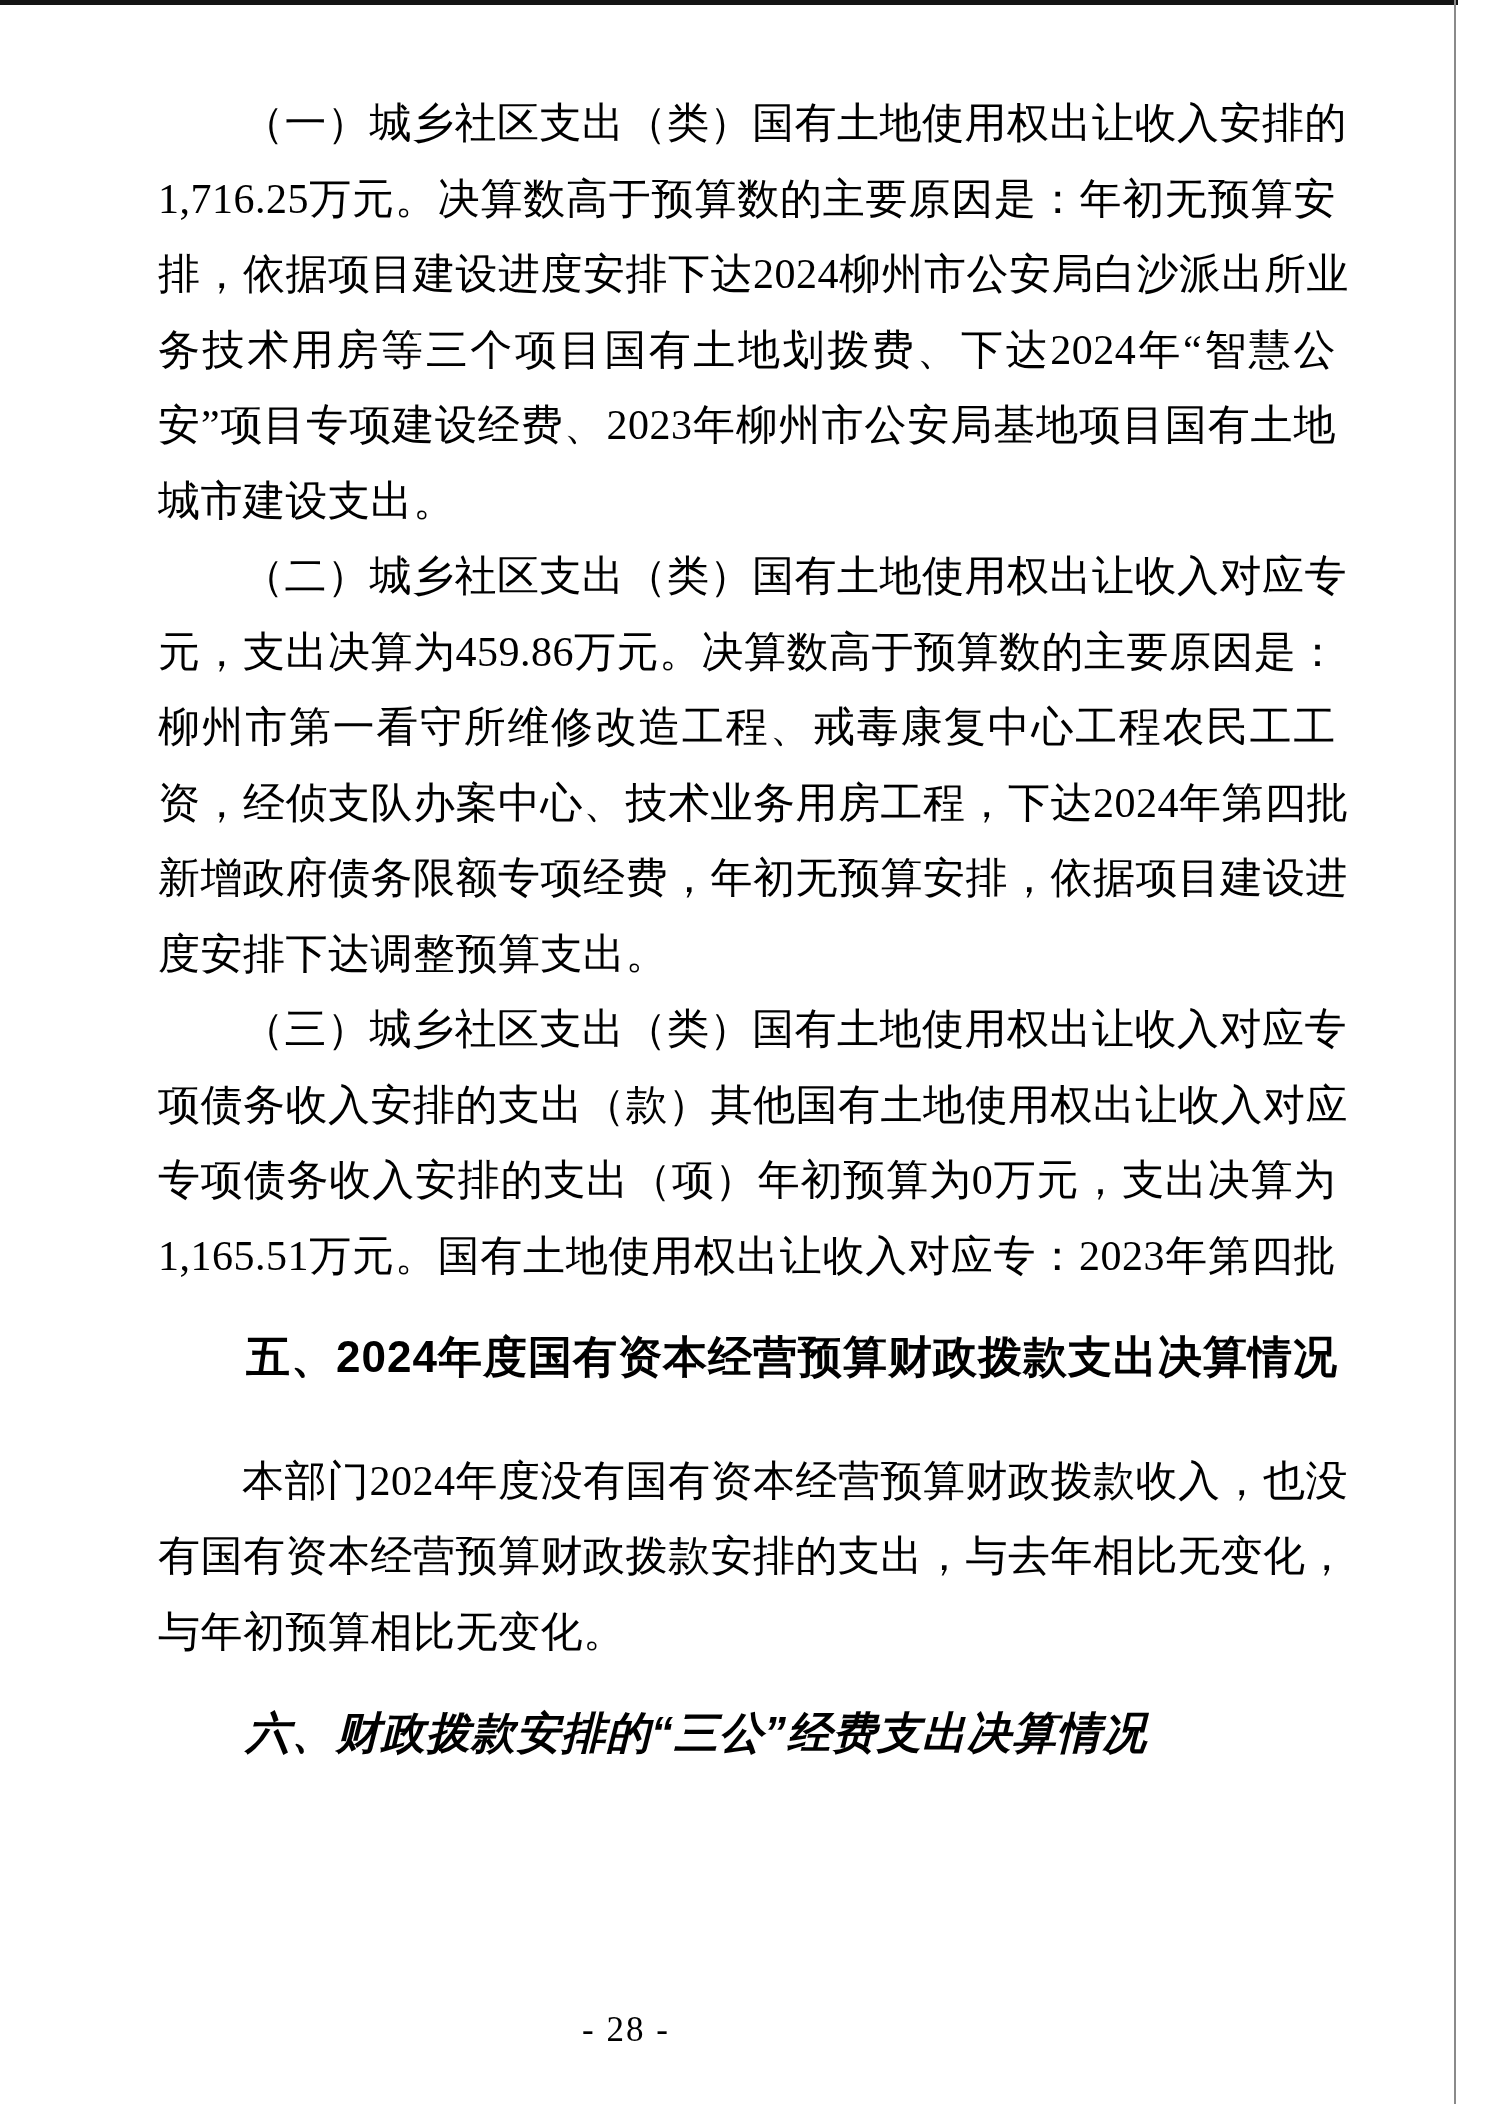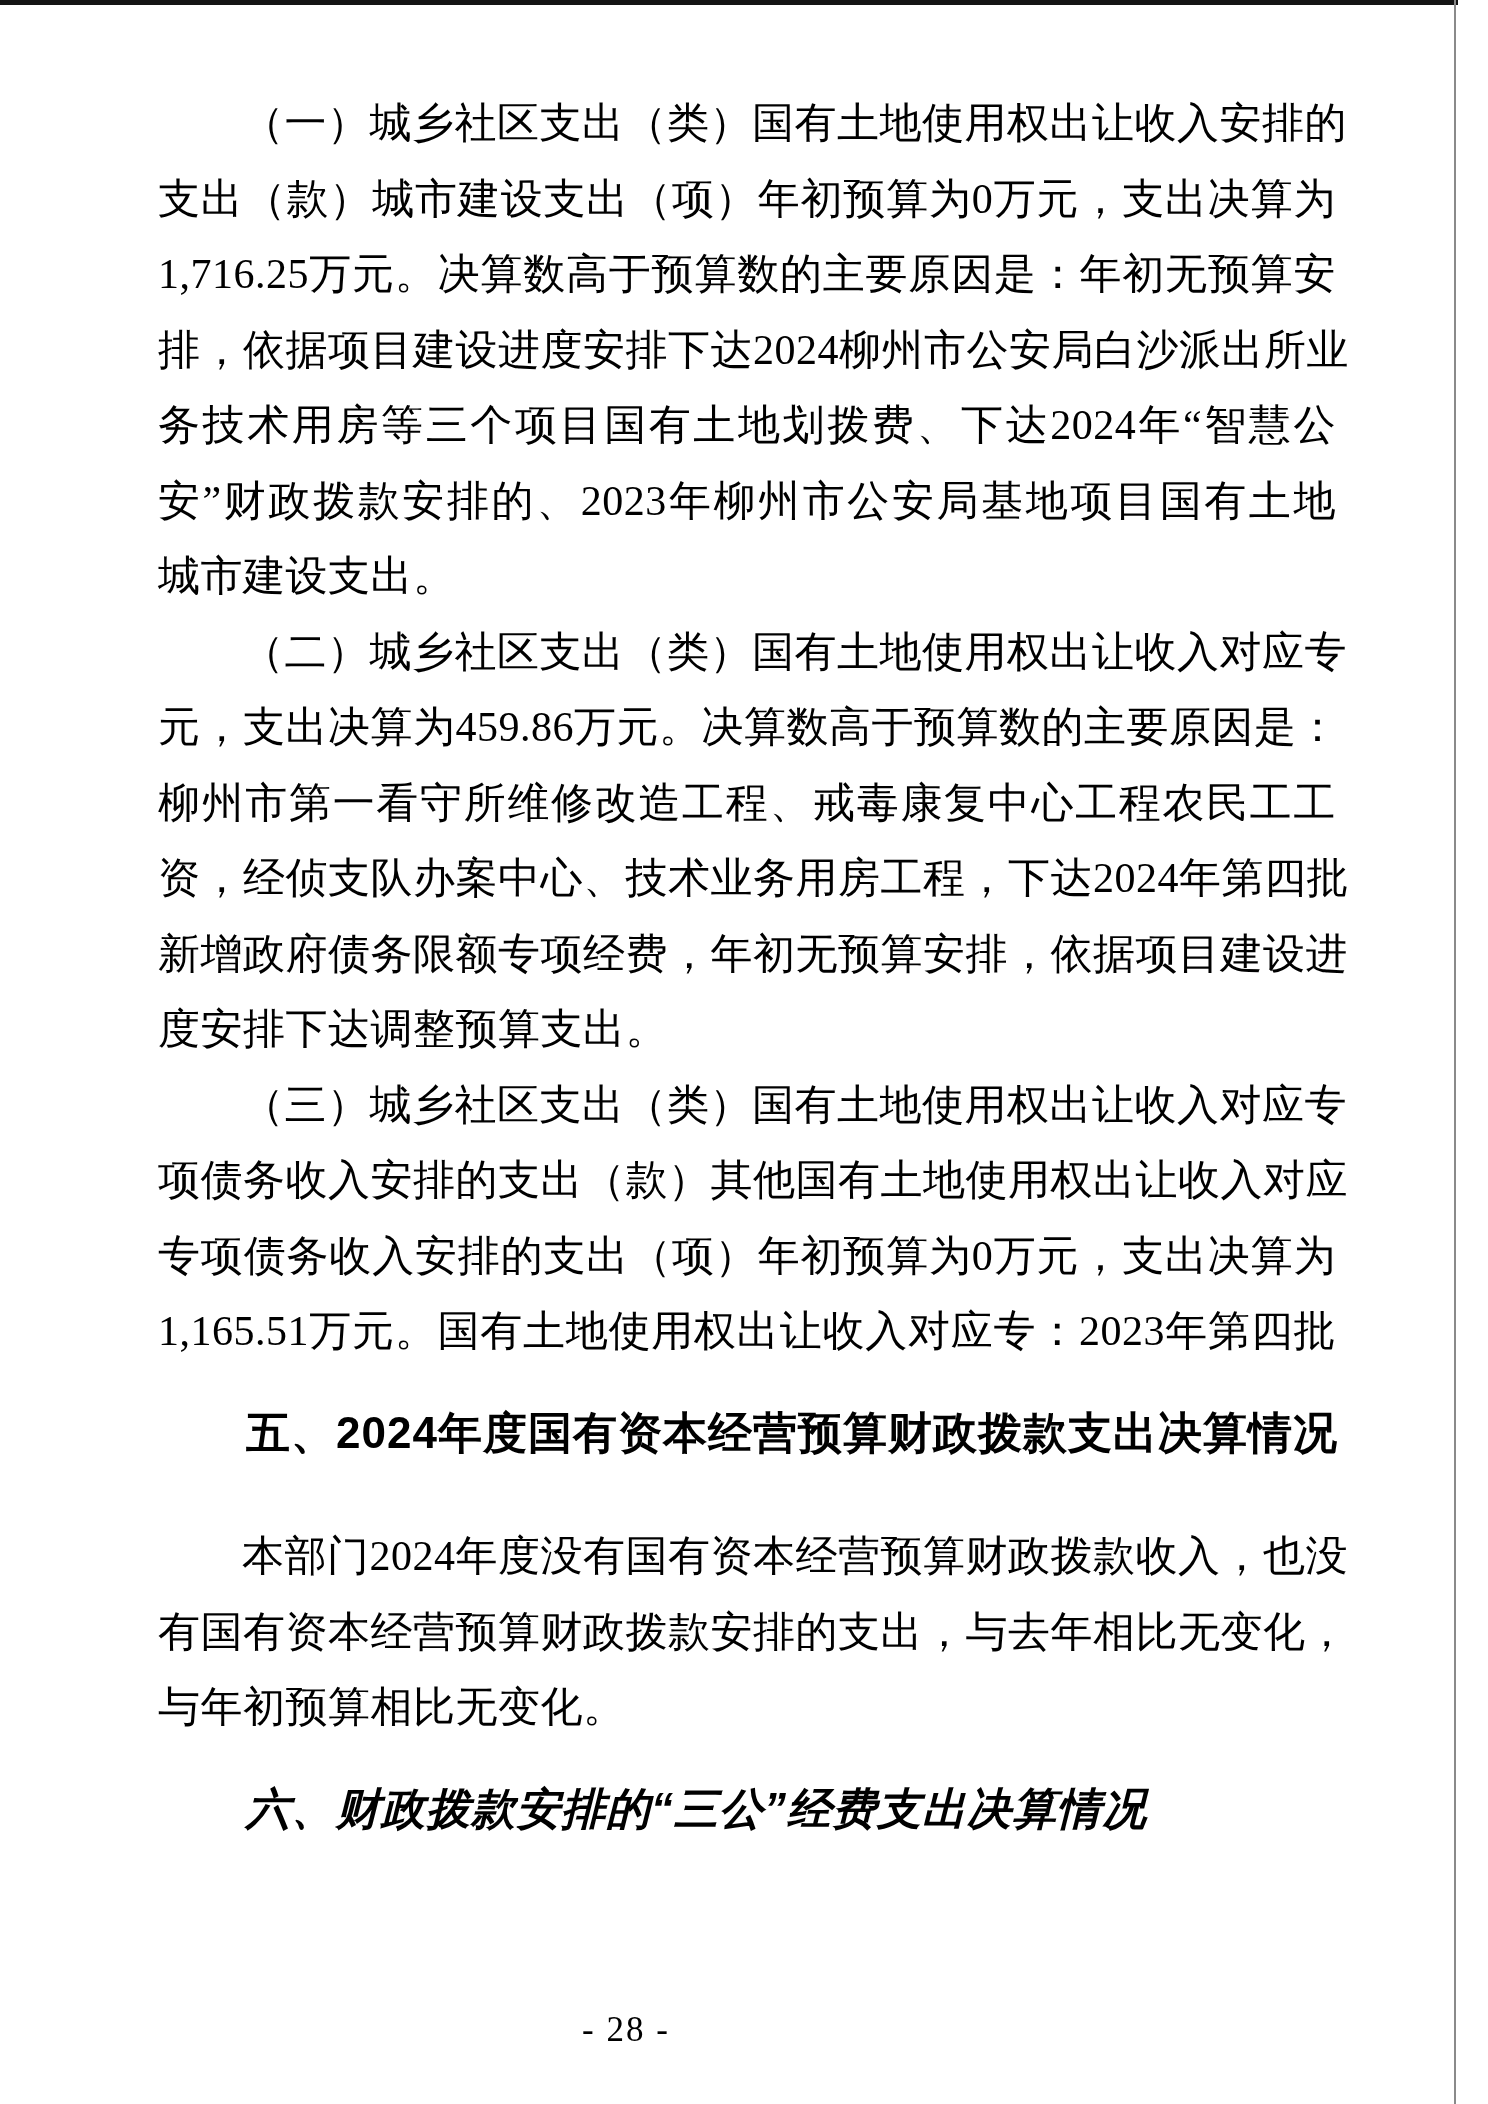--- a/index.html
+++ b/index.html
@@ -82,25 +82,24 @@
 </head>
 <body>
 
 <div class="scan-edge-top"></div>
 <div class="scan-edge-right"></div>
 
 <div class="doc">
 
   <div>
     <div class="line indent">（一）城乡社区支出（类）国有土地使用权出让收入安排的</div>
-    <div class="line">支出（款）城市建设支出（项）年初预算为0万元，支出决算为</div>
     <div class="line">1,716.25万元。决算数高于预算数的主要原因是：年初无预算安</div>
     <div class="line">排，依据项目建设进度安排下达2024柳州市公安局白沙派出所业</div>
     <div class="line">务技术用房等三个项目国有土地划拨费、下达2024年“智慧公</div>
-    <div class="line">安”财政拨款安排的、2023年柳州市公安局基地项目国有土地</div>
+    <div class="line">安”项目专项建设经费、2023年柳州市公安局基地项目国有土地</div>
     <div class="line end">城市建设支出。</div>
   </div>
 
   <div>
     <div class="line indent">（二）城乡社区支出（类）国有土地使用权出让收入对应专</div>
     <div class="line">元，支出决算为459.86万元。决算数高于预算数的主要原因是：</div>
     <div class="line">柳州市第一看守所维修改造工程、戒毒康复中心工程农民工工</div>
     <div class="line">资，经侦支队办案中心、技术业务用房工程，下达2024年第四批</div>
     <div class="line">新增政府债务限额专项经费，年初无预算安排，依据项目建设进</div>
     <div class="line end">度安排下达调整预算支出。</div>

